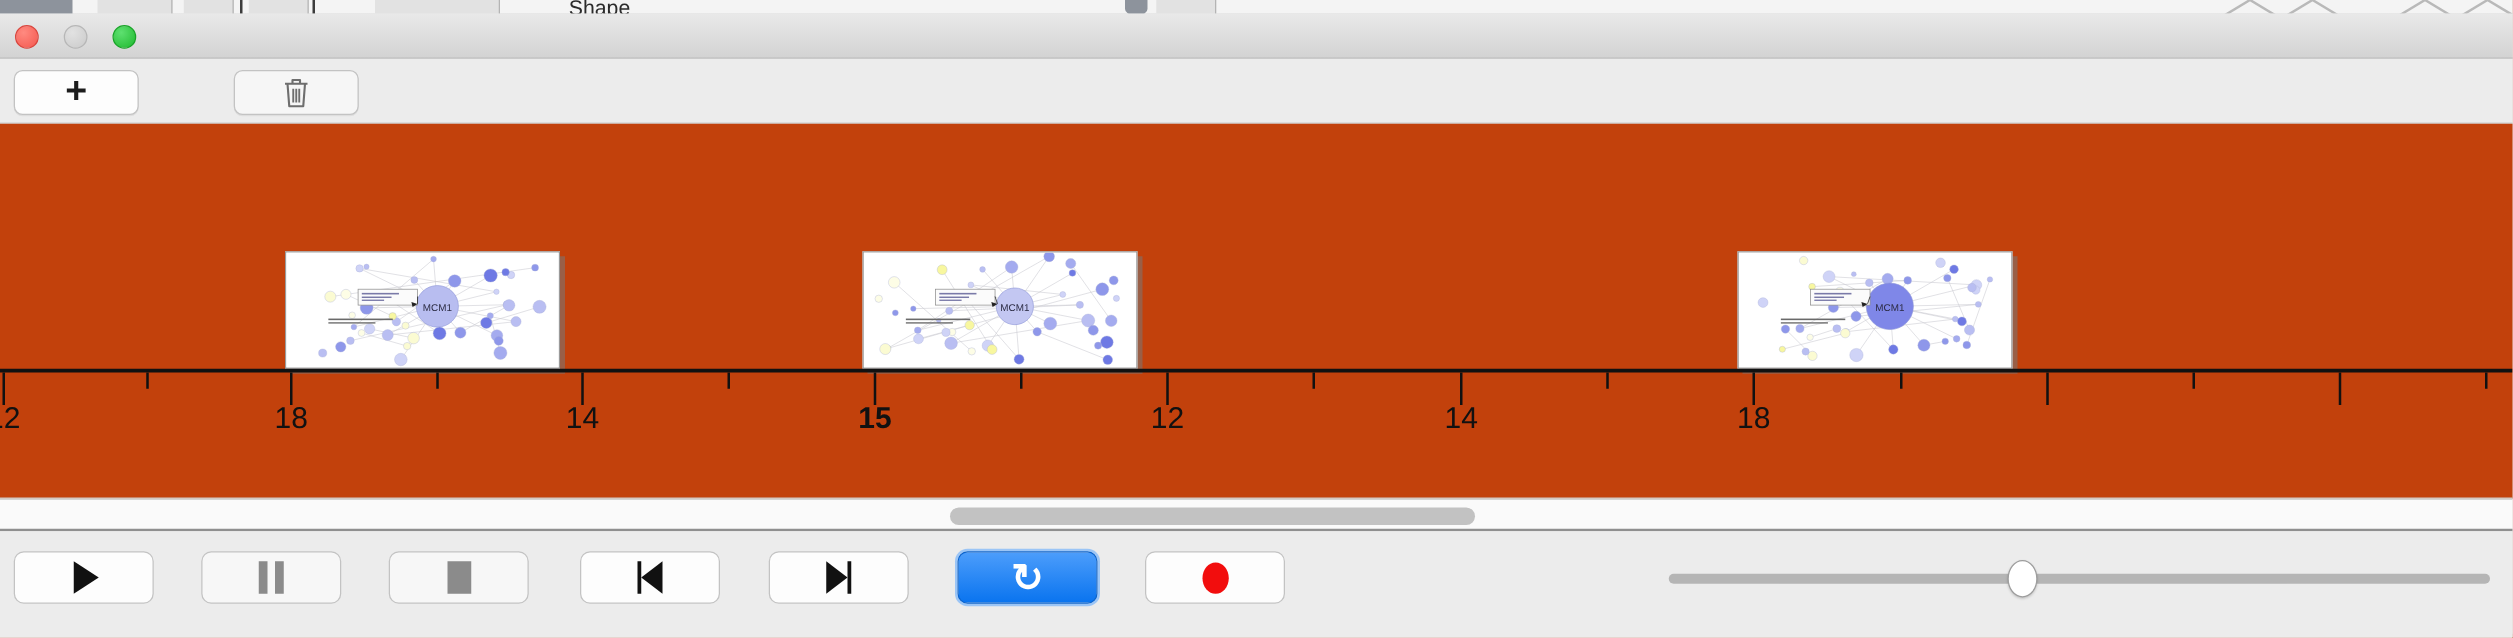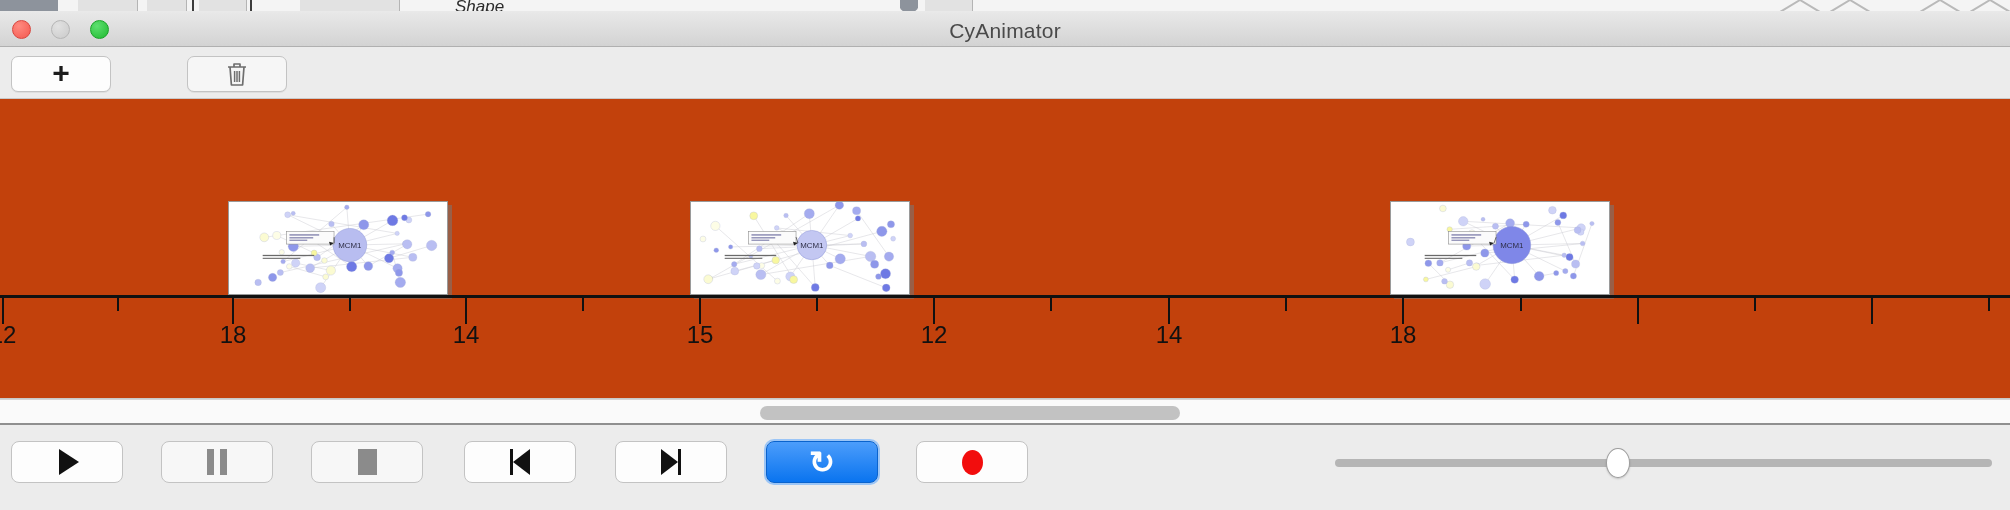--- a/index.html
+++ b/index.html
@@ -9,21 +9,20 @@
     background: #ececec;
     overflow: hidden;
   }
 
   
   #desktop-strip {
     position: absolute; left: 0; top: 0; width: 2010px; height: 12px;
     background: #f4f4f4;
     border-bottom: 1px solid #bdbdbd;
     overflow: hidden;
-    font-style: italic;
   }
   #desktop-strip .blk { position: absolute; top: 0; height: 12px; background: #8d939c; }
   #desktop-strip .pale { position: absolute; top: 0; height: 12px; background: #e2e2e2; border-right: 1px solid #b4b4b4; }
   #desktop-strip .vline { position: absolute; top: 0; height: 12px; width: 2px; background: #3c3c3c; }
   #desktop-strip .shapelbl {
     position: absolute; left: 455px; top: -3px;
     font-size: 17px; color: #2b2b2b; white-space: nowrap;
   }
   #desktop-strip .arcs { position: absolute; right: 0; top: 0; width: 240px; height: 12px; }
 
@@ -196,21 +195,20 @@
     <path d="M200 12 L220 0 L240 12" fill="none" stroke="#b9b9b9" stroke-width="2"></path>
   </svg>
 </div>
 
 <div id="window">
 
   <div id="titlebar">
     <div class="traffic close"></div>
     <div class="traffic min"></div>
     <div class="traffic max"></div>
-    <div id="window-title">CyAnimator</div>
   </div>
 
   <div id="toolbar">
     <div class="btn" id="add-frame-button">
       <span class="plus-icon">+</span>
     </div>
     <div class="btn" id="delete-frame-button">
       <svg width="22" height="26" viewBox="0 0 22 26">
         <path d="M2 6 h18 M8 6 V3 h6 v3 M4 6 l1.4 18 h11.2 L18 6" fill="none" stroke="#6e6e6e" stroke-width="1.7" stroke-linejoin="round"></path>
         <path d="M8.6 10 v11 M11 10 v11 M13.4 10 v11" stroke="#6e6e6e" stroke-width="1.5"></path>
@@ -493,21 +491,21 @@
     <div class="tick major" style="left: 2px;"></div>
         <div class="tick-label" style="left: 3px;">12</div>
         <div class="tick minor" style="left: 117px;"></div>
         <div class="tick major" style="left: 232px;"></div>
         <div class="tick-label" style="left: 233px;">18</div>
         <div class="tick minor" style="left: 349px;"></div>
         <div class="tick major" style="left: 465px;"></div>
         <div class="tick-label" style="left: 466px;">14</div>
         <div class="tick minor" style="left: 582px;"></div>
         <div class="tick major" style="left: 699px;"></div>
-        <div class="tick-label" style="left: 700px;">15</div>
+        <div class="tick-label" style="left: 700px; font-weight: bold;">15</div>
         <div class="tick minor" style="left: 816px;"></div>
         <div class="tick major" style="left: 933px;"></div>
         <div class="tick-label" style="left: 934px;">12</div>
         <div class="tick minor" style="left: 1050px;"></div>
         <div class="tick major" style="left: 1168px;"></div>
         <div class="tick-label" style="left: 1169px;">14</div>
         <div class="tick minor" style="left: 1285px;"></div>
         <div class="tick major" style="left: 1402px;"></div>
         <div class="tick-label" style="left: 1403px;">18</div>
         <div class="tick minor" style="left: 1520px;"></div>

